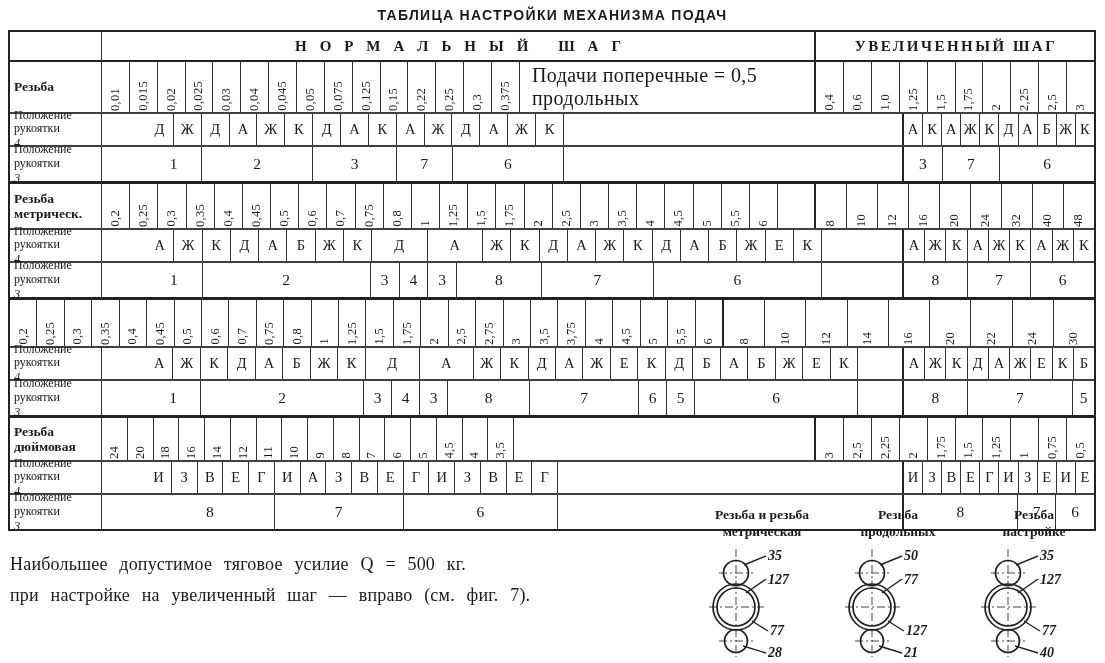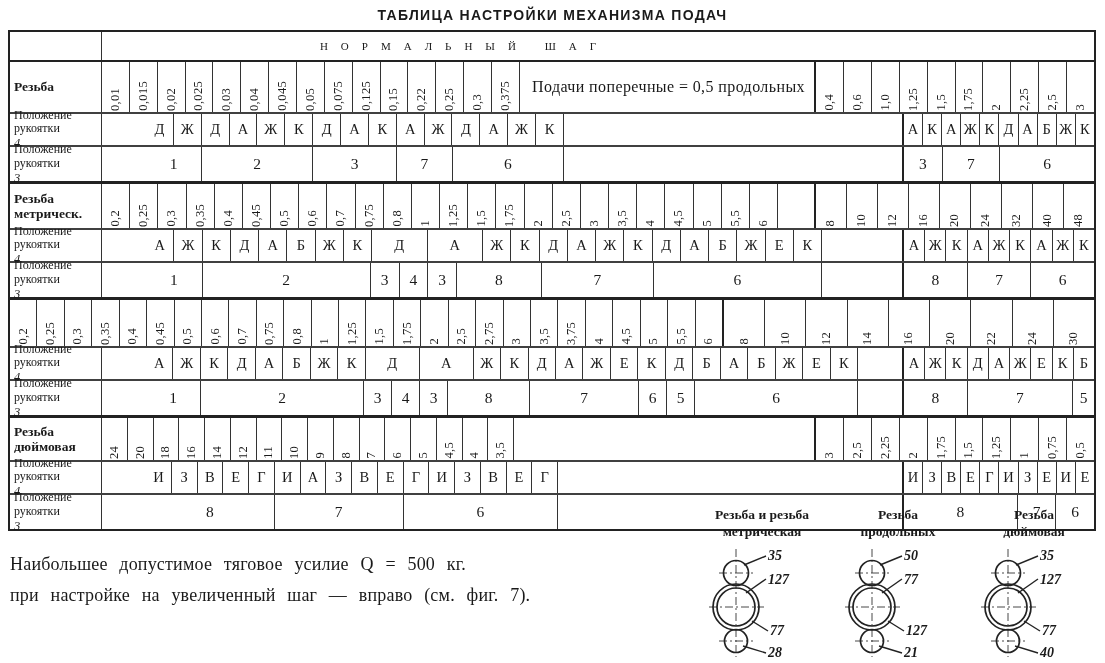--- a/index.html
+++ b/index.html
@@ -5,21 +5,21 @@
   html,body{margin:0;padding:0;background:#fff;}
   .page{position:relative;width:1105px;height:663px;background:#fff;color:#1a1a1a;
         font-family:"Liberation Serif",serif;overflow:hidden;}
   .title{position:absolute;top:7px;left:0;width:100%;text-align:center;
          font-family:"Liberation Sans",sans-serif;font-weight:bold;font-size:14px;letter-spacing:1.3px;}
   .table{position:absolute;left:8px;top:30px;width:1088px;border:2px solid #222;box-sizing:border-box;background:#fff;}
   .row{display:flex;align-items:stretch;}
   .thead{height:28px;border-bottom:2px solid #222;}
   .hd-empty{flex:0 0 92px;border-right:1px solid #333;box-sizing:border-box;}
   .nhead{flex:0 0 712px;display:flex;align-items:center;justify-content:center;
-         font-weight:normal;font-size:11px;letter-spacing:13px;padding-left:13px;box-sizing:border-box;}
+         font-weight:bold;font-size:15px;letter-spacing:13px;padding-left:13px;box-sizing:border-box;}
   .ihead{flex:1;border-left:2px solid #222;display:flex;align-items:center;justify-content:center;
          font-weight:bold;font-size:15px;letter-spacing:2.5px;padding-left:2px;box-sizing:border-box;}
   .section{box-sizing:border-box;}
   .section + .section{border-top:3px solid #222;}
   .section .row + .row{border-top:2px solid #404040;gap:44px;}
   .cell{box-sizing:border-box;}
   .lbl{flex:0 0 92px;border-right:1px solid #333;display:grid;align-content:center;
        padding:1px 2px 1px 4px;box-sizing:border-box;}
   .slbl{font-weight:bold;font-size:13.5px;line-height:1.12;}
   .hlbl{font-size:12px;line-height:1.15;}
@@ -31,40 +31,41 @@
          border-right:1px solid #333;overflow:hidden;}
   .iarea .cell:last-child{border-right:none;}
   .narea > .vcells:last-child .vcell:last-child{border-right:none;}
   .rot{writing-mode:vertical-rl;transform:rotate(180deg);font-size:12.5px;line-height:1.05;
        padding:1px 0 2px 0;letter-spacing:0.3px;white-space:nowrap;}
   .hcell{display:flex;align-items:center;justify-content:center;border-right:1px solid #333;
          font-size:14.5px;}
   .h3row .hcell{font-size:15.5px;}
   .hrow{height:31px;}
   .h3row{height:34px;}
-  .note{flex:1;display:flex;align-items:center;padding-left:12px;font-size:16px;letter-spacing:0.4px;}
+  .note{flex:1;display:flex;align-items:center;padding-left:12px;font-size:20px;letter-spacing:0.4px;}
   .filler{flex:1;}
   .footer{position:absolute;left:10px;top:549px;width:690px;font-size:18px;line-height:1.72;
           word-spacing:7px;letter-spacing:0.2px;}
   .dials{position:absolute;left:696px;top:507px;width:404px;display:flex;justify-content:space-between;}
   .dial{width:132px;display:flex;flex-direction:column;align-items:center;}
   .dlabel{font-size:13.5px;text-align:center;line-height:1.25;margin-bottom:2px;font-weight:bold;
           font-family:"Liberation Serif",serif;}
   .dial svg text{font-family:"Liberation Serif",serif;font-weight:bold;font-style:italic;font-size:14px;fill:#1a1a1a;}
 </style>
 </head>
 <body>
 
 <div class="page">
   <div class="title">ТАБЛИЦА НАСТРОЙКИ МЕХАНИЗМА ПОДАЧ</div>
 
   <div class="table">
     <div class="row thead">
       <div class="hd-empty"></div>
       <div class="nhead">НОРМАЛЬНЫЙ ШАГ</div>
+      <div class="ihead">УВЕЛИЧЕННЫЙ ШАГ</div>
     </div>
     <div id="sections">
         <div class="section">
           <div class="row" style="height: 50px;">
             <div class="cell lbl slbl">Резьба</div>
             <div class="narea">
               <div class="vcells" style="width: 418px;">
                 <div class="cell vcell">
                   <span class="rot">0,01</span>
                 </div>
@@ -771,21 +772,21 @@
           <line x1="47" y1="103" x2="70" y2="110" stroke="#222" stroke-width="1.4"></line>
           <text x="72" y="17">50</text>
           <text x="72" y="41">77</text>
           <text x="74" y="92">127</text>
           <text x="72" y="114">21</text>
         </svg>
       </div>
       <div class="dial">
         <div class="dlabel">
           <div class="dline">Резьба</div>
-          <div class="dline">дюймовая</div>
+          <div class="dline">настройке</div>
         </div>
         <svg viewBox="0 0 132 118" width="132" height="118">
           <path d="M40 6 V114" stroke="#333" stroke-width="0.9" stroke-dasharray="8 3 2 3" fill="none"></path>
           <path d="M13 64 H68" stroke="#333" stroke-width="0.9" stroke-dasharray="8 3 2 3" fill="none"></path>
           <path d="M23 30 H57" stroke="#333" stroke-width="0.9" stroke-dasharray="8 3 2 3" fill="none"></path>
           <path d="M23 98 H57" stroke="#333" stroke-width="0.9" stroke-dasharray="8 3 2 3" fill="none"></path>
           <circle cx="40" cy="64" r="23" stroke="#222" stroke-width="1.7" fill="none"></circle>
           <circle cx="40" cy="64" r="19" stroke="#222" stroke-width="1.7" fill="none"></circle>
           <circle cx="40" cy="30" r="12.5" stroke="#222" stroke-width="1.7" fill="none"></circle>
           <circle cx="40" cy="98" r="11.5" stroke="#222" stroke-width="1.7" fill="none"></circle>

